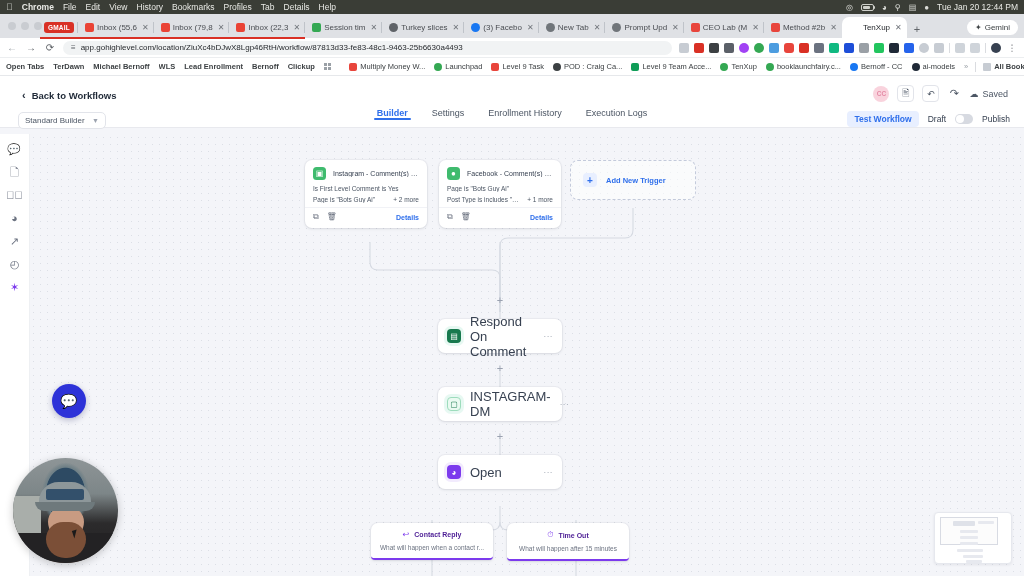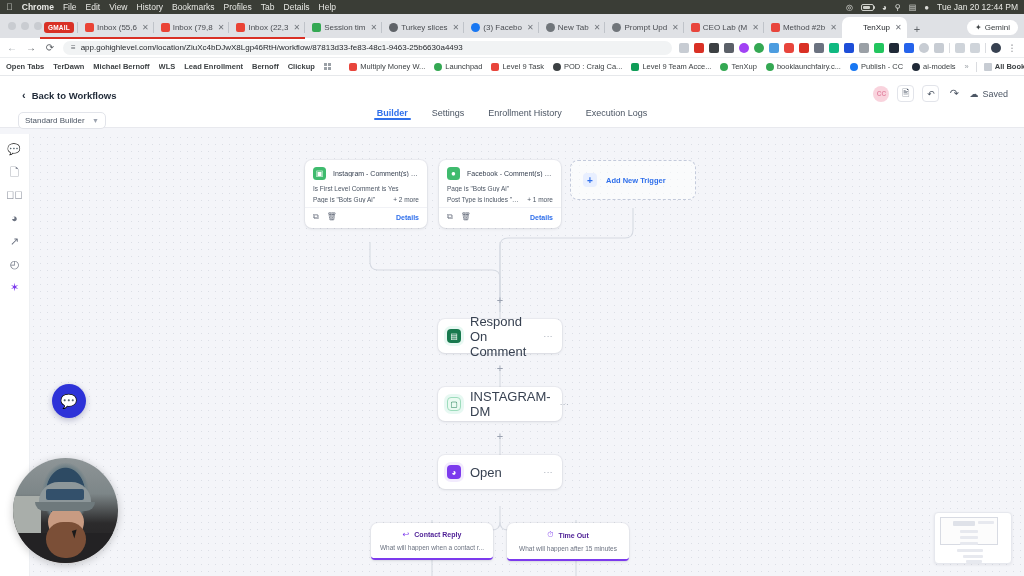--- a/index.html
+++ b/index.html
@@ -503,21 +503,21 @@
     <span class="bm">
         <span class="bmi" style="background:#34a853;border-radius:50%"></span>
         <span class="bml">TenXup</span>
       </span>
     <span class="bm">
         <span class="bmi" style="background:#34a853;border-radius:50%"></span>
         <span class="bml">booklaunchfairy.c...</span>
       </span>
     <span class="bm">
         <span class="bmi" style="background:#1877f2;border-radius:50%"></span>
-        <span class="bml">Publish - CC</span>
+        <span class="bml">Bernoff - CC</span>
       </span>
     <span class="bm">
         <span class="bmi" style="background:#1f2937;border-radius:50%"></span>
         <span class="bml">ai-models</span>
       </span>
     <span class="bmright">
       <span style="color:#9aa0a6">»</span>
       <span class="bmsep"></span>
       <span class="bm" style="font-weight:bold">
         <span class="bmi" style="background:#c7ccd3;border-radius:1px"></span>
@@ -548,20 +548,28 @@
     <span class="cv">▼</span>
   </div>
 
   <div class="tabsrow">
     <span class="ntab sel">Builder</span>
     <span class="ntab">Settings</span>
     <span class="ntab">Enrollment History</span>
     <span class="ntab">Execution Logs</span>
   </div>
 
+  <div class="pubrow">
+    <span class="testwf">Test Workflow</span>
+    <span class="draftlbl">Draft</span>
+    <span class="toggle">
+        <i></i>
+      </span>
+    <span class="publbl">Publish</span>
+  </div>
 
   <div class="rail">
     <span class="ri">💬</span>
     <span class="ri">🗋</span>
     <span class="ri">✓⃝</span>
     <span class="ri">◕</span>
     <span class="ri">↗</span>
     <span class="ri">◴</span>
     <span class="ri purple">✶</span>
   </div>

